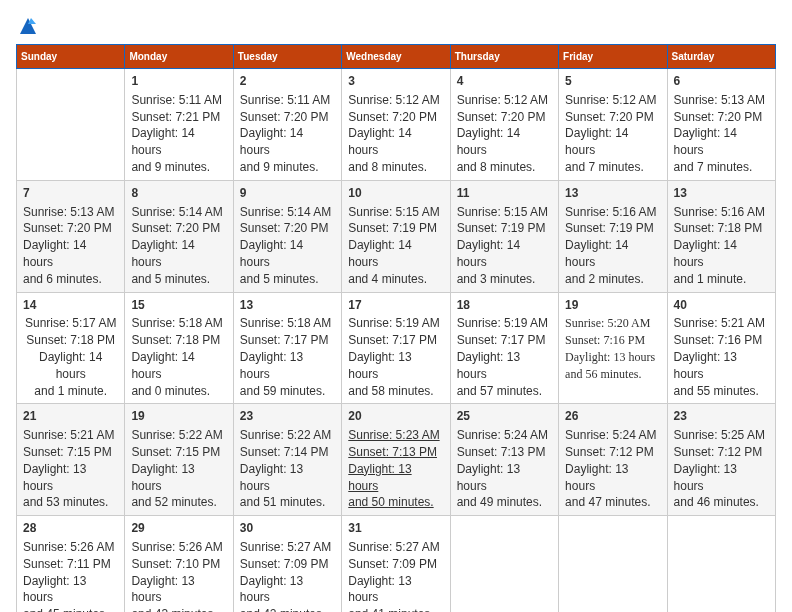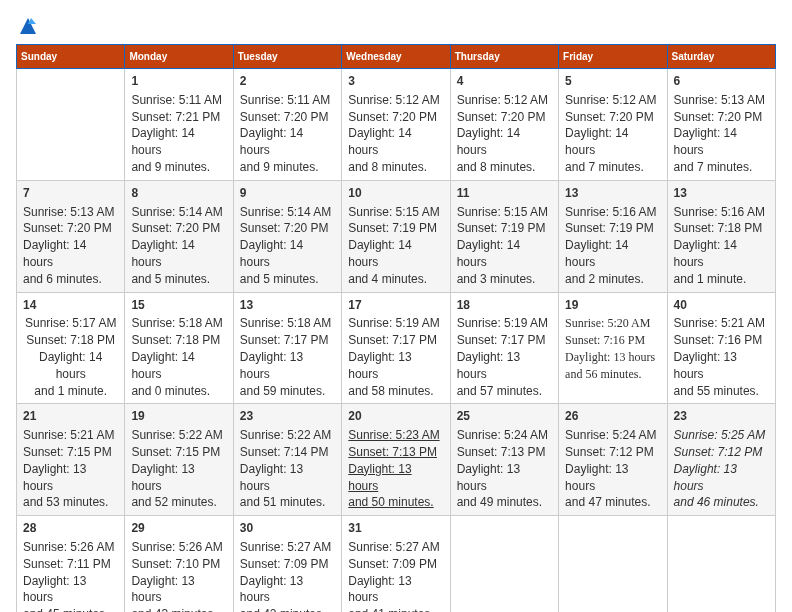--- a/index.html
+++ b/index.html
@@ -313,21 +313,21 @@
         </td>
         <td>
           <span class="day-number">26</span>
           <div class="day-info" style="white-space: pre-line;">Sunrise: 5:24 AM
 Sunset: 7:12 PM
 Daylight: 13 hours
 and 47 minutes.</div>
         </td>
         <td>
           <span class="day-number">23</span>
-          <div class="day-info" style="white-space: pre-line; font-style: italic;">Sunrise: 5:25 AM
+          <div class="day-info" style="white-space: pre-line;">Sunrise: 5:25 AM
 Sunset: 7:12 PM
 Daylight: 13 hours
 and 46 minutes.</div>
         </td>
       </tr>
       <tr>
         <td>
           <span class="day-number">28</span>
           <div class="day-info" style="white-space: pre-line;">Sunrise: 5:26 AM
 Sunset: 7:11 PM

